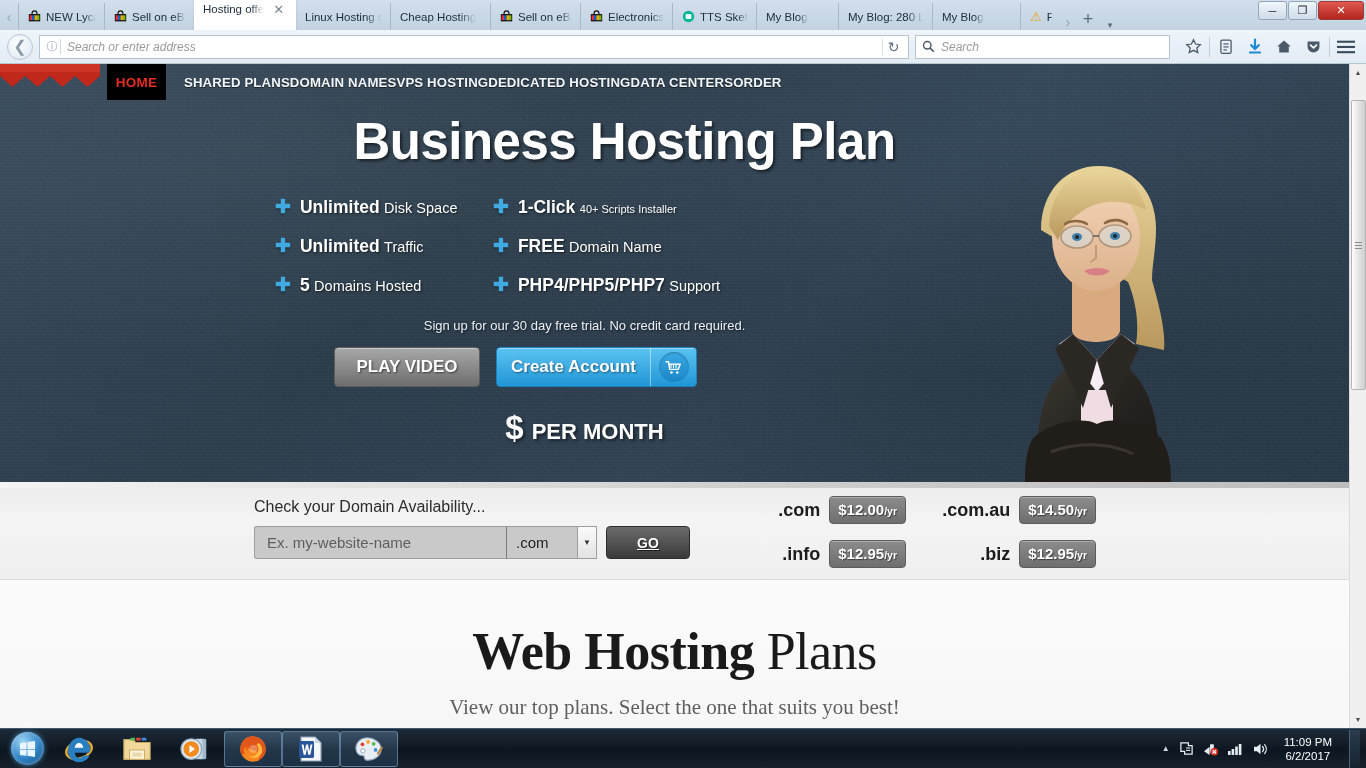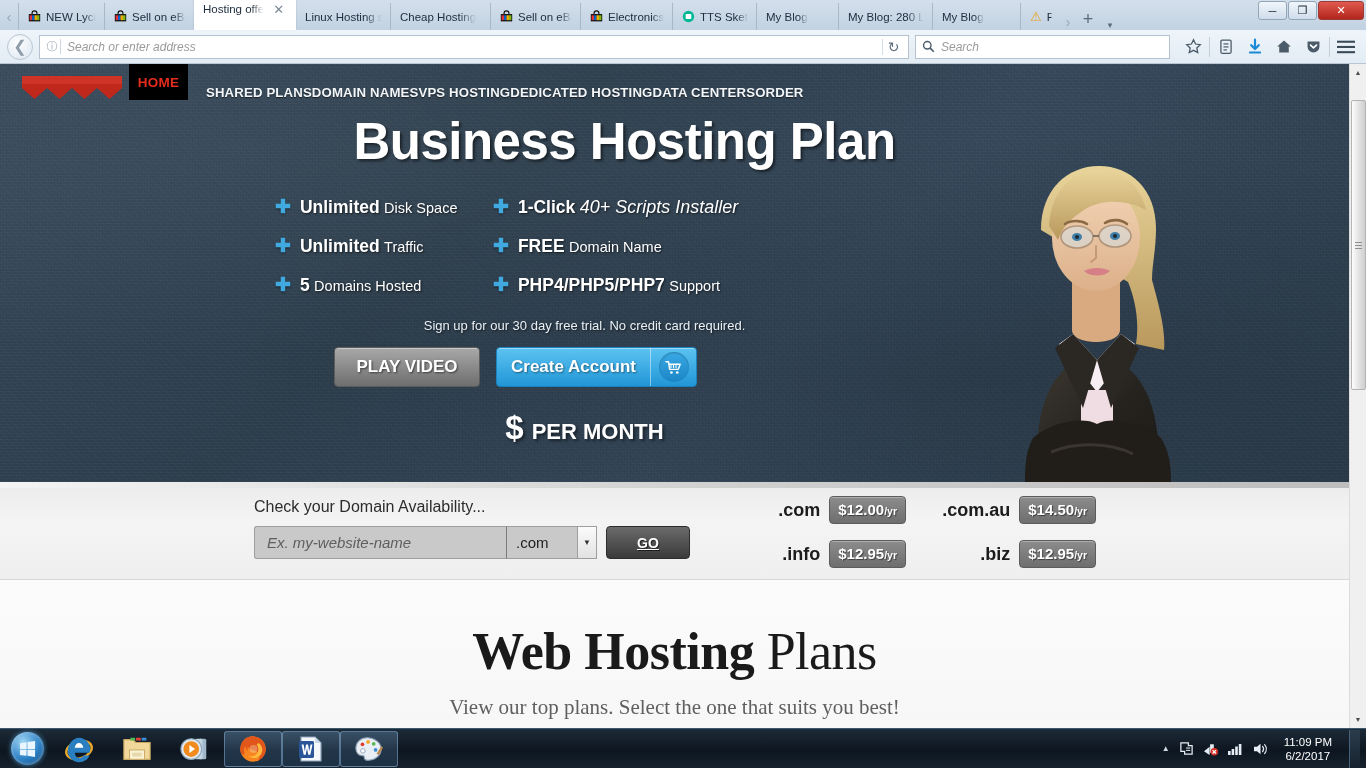--- a/index.html
+++ b/index.html
@@ -85,22 +85,22 @@
           background:
             repeating-linear-gradient(0deg, rgba(255,255,255,.022) 0 1px, transparent 1px 3px),
             repeating-linear-gradient(90deg, rgba(0,0,0,.04) 0 1px, transparent 1px 3px),
             linear-gradient(135deg,#36495a 0%,#2c3d4c 35%,#35485a 60%,#2b3c4b 100%); }
   .hero::before { content:""; position:absolute; inset:0;
       background:
         radial-gradient(ellipse at 18% 20%, rgba(255,255,255,.045), transparent 45%),
         radial-gradient(ellipse at 72% 75%, rgba(0,0,0,.16), transparent 55%),
         repeating-linear-gradient(45deg, rgba(255,255,255,.012) 0 2px, transparent 2px 5px); }
 
-  .topnav { position:relative; height:36px; display:flex; align-items:flex-end;
-            z-index:5;margin-left:22px; }
+  .topnav { position:relative; height:36px; display:flex; align-items:flex-start;
+            z-index:5; }
   .logo-zig { width:100px; height:24px; margin-top:0; }
   .nav-home { margin-left:7px; width:59px; height:36px; background:#000;
               display:flex; align-items:center; justify-content:center; }
   .nav-home span { color:#e32b1e; font-size:13.5px; font-weight:bold;
                    font-family:"Liberation Sans Narrow","Liberation Sans",sans-serif;
                    letter-spacing:.2px; }
   .navlinks { display:flex; align-items:center; padding:11px 0 0 18px; }
   .navlinks a { color:#f2f6f9; font-size:13.2px; font-weight:bold; letter-spacing:.15px;
                 text-decoration:none; text-shadow:0 1px 1px rgba(0,0,0,.6);
                 font-family:"Liberation Sans Narrow","Liberation Sans",sans-serif; }
@@ -111,21 +111,21 @@
                 text-shadow:2px 2px 3px rgba(0,0,0,.55); }
 
   .features { position:relative; z-index:3; width:530px; margin:24px 0 0 275px;
               display:grid; grid-template-columns:218px 1fr; row-gap:16px; }
   .feat { display:flex; align-items:baseline; gap:9px; color:#fff;
           text-shadow:1px 1px 2px rgba(0,0,0,.6); font-size:16px; }
   .feat .plus { color:#3fa9e0; font-size:19px; font-weight:bold;
                 text-shadow:0 1px 2px rgba(0,0,0,.5); }
   .feat b { font-size:17.5px; }
   .feat .sm { font-size:14.5px; }
-  .feat .sm2 { font-size:18px;font-style:italic; }
+  .feat .sm2 { font-size:11px; }
 
   .trialtext { position:relative; z-index:3; text-align:center; padding-right:180px;
                margin-top:22px; color:#e9f1f7; font-size:13px;
                text-shadow:1px 1px 2px rgba(0,0,0,.6); }
 
   .btnrow { position:relative; z-index:3; display:flex; gap:16px;
             margin:14px 0 0 334px; }
   .btn-play { width:146px; height:40px; border-radius:4px;
               background:linear-gradient(#a8a8a8,#6e6e6e);
               border:1px solid #5d5d5d; box-shadow:inset 0 1px 0 rgba(255,255,255,.38);
@@ -162,21 +162,21 @@
                 border-bottom:1px solid #d8d8d8; }
   .domainband::before{ content:""; position:absolute; left:0; right:0; top:0; height:6px;
                 background:linear-gradient(90deg,#f4f4f4,#cfcfcf 55%,#bdbdbd); }
   .dom-left { position:absolute; left:254px; top:16px; }
   .dom-title { font-size:16px; color:#2c2c2c; }
   .dom-input-row { display:flex; align-items:stretch; margin-top:10px;
                    height:33px; }
   .dom-field { width:252px; background:#c9c9c9; border:1px solid #9e9e9e;
                border-right:none; border-radius:3px 0 0 3px;
                display:flex; align-items:center; padding-left:12px;
-               font-size:15px; font-style:italic; color:#5e5e5e; }
+               font-size:15px; color:#5e5e5e; }
   .dom-tld { width:72px; background:#c9c9c9; border:1px solid #9e9e9e;
              border-left:1px solid #7b7b7b; display:flex; align-items:center;
              padding-left:9px; font-size:15px; color:#1e1e1e; }
   .dom-drop { width:19px; background:linear-gradient(#fbfbfb,#e2e2e2);
               border:1px solid #9e9e9e; border-left:none;
               display:flex; align-items:center; justify-content:center;
               font-size:8px; color:#333; }
   .dom-go { width:84px; margin-left:9px; border-radius:4px;
             background:linear-gradient(#6b6b6b,#3a3a3a); border:1px solid #2d2d2d;
             display:flex; align-items:center; justify-content:center;

